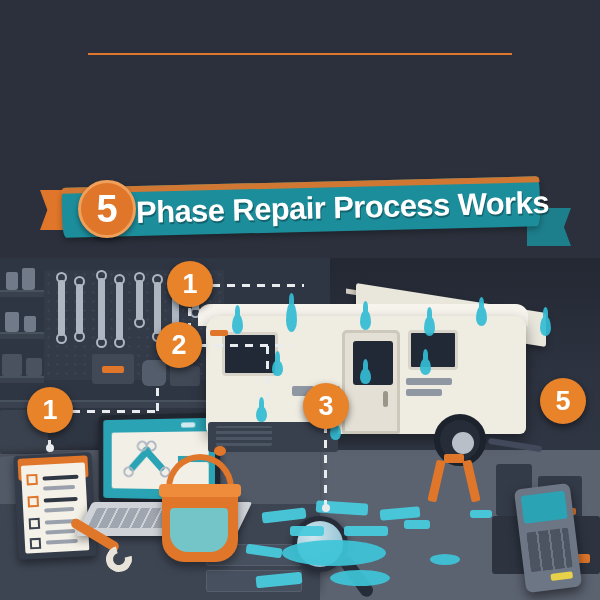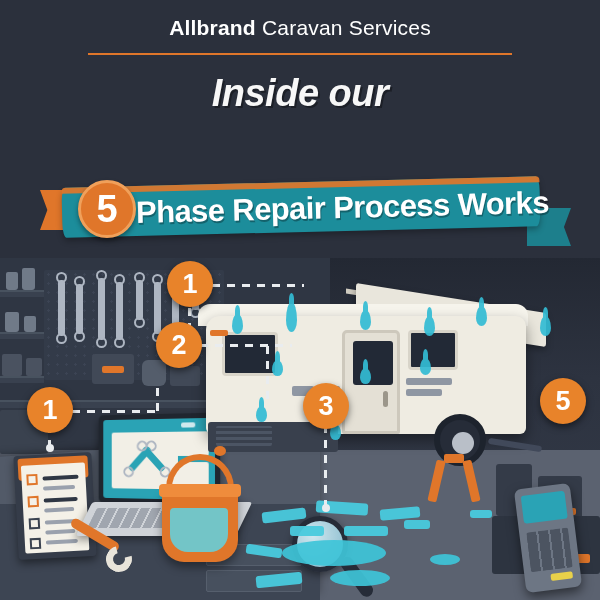--- a/index.html
+++ b/index.html
@@ -176,28 +176,22 @@
   .dash-v{position:absolute;width:3px;
           background:repeating-linear-gradient(180deg,#e9ecef 0 8px,transparent 8px 15px);}
   .dot{position:absolute;width:8px;height:8px;border-radius:50%;background:#e9ecef;}
   .floor{position:absolute;left:0;bottom:0;width:600px;height:150px;background:#5b6270;}
 </style>
 </head>
 <body>
 
 <div class="poster">
 
-  <div class="brandbar">
-    <div class="brand">
-      <span class="b1">Allbrand</span><span class="b2"> Caravan Services</span>
-    </div>
-  </div>
   <div class="rule"></div>
 
-  <div class="kicker">Inside our</div>
 
   <div class="ribbon">
     <div class="rb-tail-l"></div>
     <div class="rb-tail-r"></div>
     <div class="rb-band"></div>
     <div class="rb-text">Phase Repair Process Works</div>
     <div class="rb-badge">
       <span>5</span>
     </div>
   </div>

